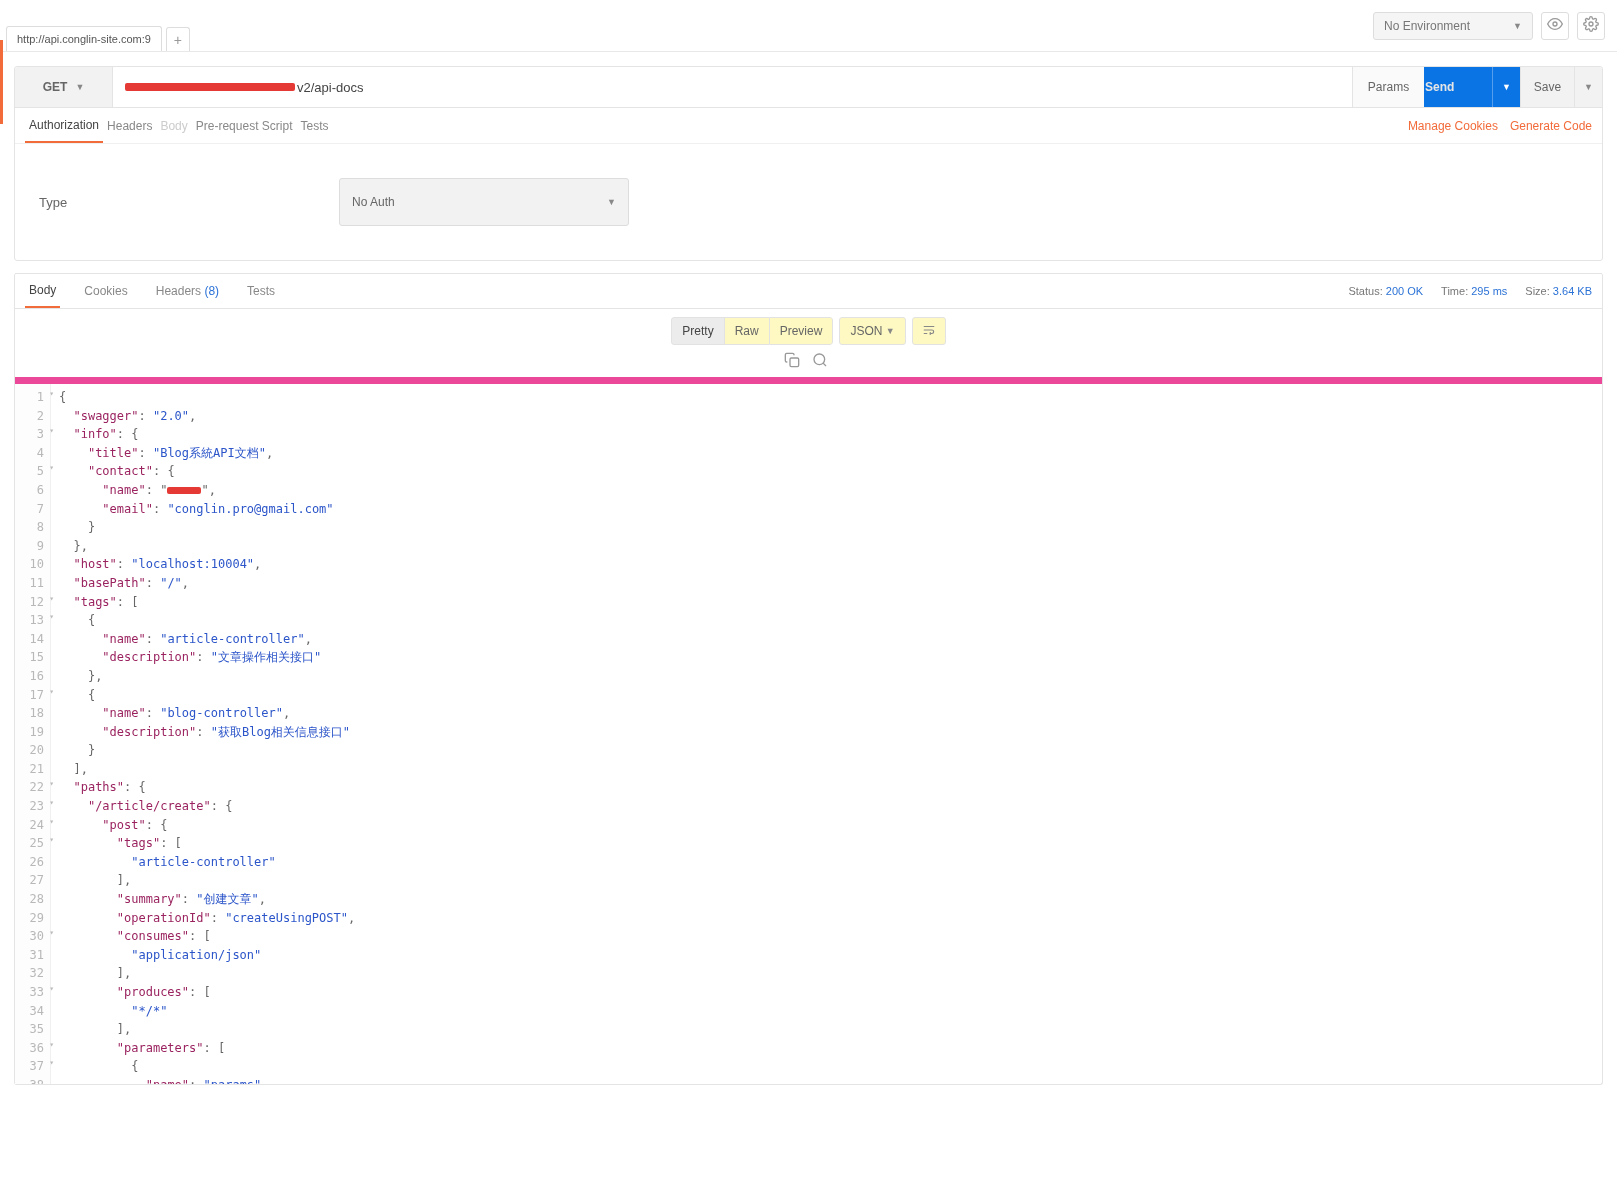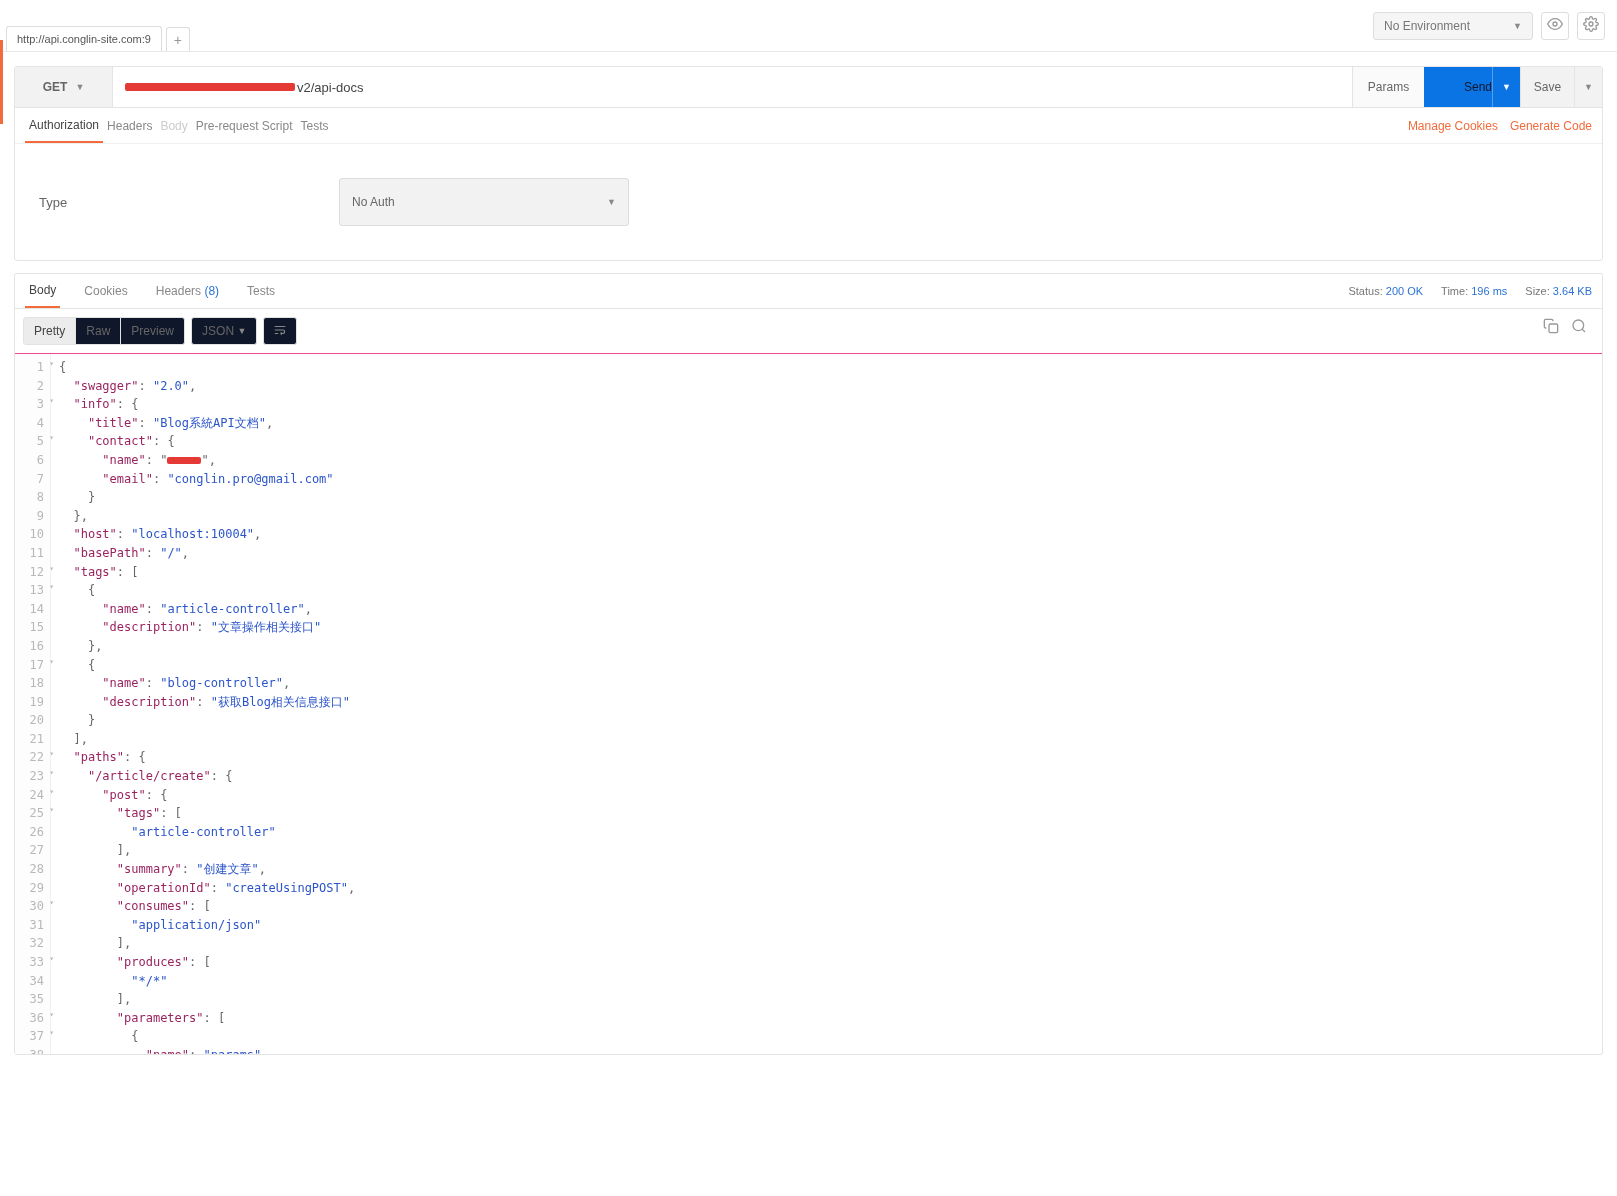--- a/index.html
+++ b/index.html
@@ -12,43 +12,43 @@
   .env-select { width: 160px; height: 28px; border: 1px solid #ddd; border-radius: 3px; background: #f5f5f5; display: flex; align-items: center; justify-content: space-between; padding: 0 10px; color: #777; font-size: 12px; }
   .icon-btn { width: 28px; height: 28px; border: 1px solid #ddd; border-radius: 3px; display: flex; align-items: center; justify-content: center; color: #888; }
   .container { padding: 14px; }
   .panel { border: 1px solid #e4e4e4; border-radius: 3px; }
   .req-row { display: flex; height: 40px; border-bottom: 0; }
   .method-btn { width: 98px; display: flex; align-items: center; justify-content: center; background: #f2f2f2; border-right: 1px solid #e4e4e4; color: #666; font-weight: 600; gap: 8px; border-radius: 3px 0 0 0; }
   .url-input { flex: 1; display: flex; align-items: center; padding: 0 12px; font-size: 13px; color: #444; position: relative; }
   .redact { display: inline-block; width: 170px; height: 8px; background: #e53935; border-radius: 2px; margin-right: 2px; }
   .params-btn { width: 72px; display: flex; align-items: center; justify-content: center; border-left: 1px solid #e4e4e4; background: #fafafa; color: #666; }
   .send-group { display: flex; }
-  .send-btn { width: 68px; background: #0b74e5; color: #0f172a; display: flex; align-items: center; justify-content: flex-end; font-weight: 400; border-left: 1px solid #0b74e5; }
+  .send-btn { width: 68px; background: #0b74e5; color: #e5e5e5; display: flex; align-items: center; justify-content: flex-start; font-weight: 700; border-left: 1px solid #0b74e5; }
   .send-caret { width: 28px; background: #0b74e5; border-left: 1px solid rgba(255,255,255,.3); display: flex; align-items: center; justify-content: center; color: #fff; }
   .save-group { display: flex; }
   .save-btn { width: 54px; background: #f2f2f2; display: flex; align-items: center; justify-content: center; border-left: 1px solid #e4e4e4; color: #666; }
   .save-caret { width: 28px; background: #f2f2f2; border-left: 1px solid #e4e4e4; display: flex; align-items: center; justify-content: center; color: #888; border-radius: 0 3px 0 0; }
   .subtabs { display: flex; align-items: center; height: 36px; border-top: 1px solid #e4e4e4; padding: 0 10px; justify-content: space-between; }
   .subtabs-left { display: flex; align-items: center; height: 100%; }
   .subtab { padding: 0 4px; height: 100%; display: flex; align-items: center; color: #888; font-size: 12px; }
   .subtab.active { color: #444; border-bottom: 2px solid #f26b3a; }
   .rt-links { display: flex; gap: 12px; font-size: 12px; }
   .rt-links a { color: #f26b3a; text-decoration: none; }
   .authrow { display: flex; align-items: center; padding: 34px 24px; border-top: 1px solid #f0f0f0; }
   .authlabel { width: 300px; color: #666; font-size: 13px; }
   .authselect { width: 290px; height: 48px; border: 1px solid #ddd; border-radius: 3px; background: #f2f2f2; display: flex; align-items: center; justify-content: space-between; padding: 0 12px; color: #666; }
   .respbar { display: flex; align-items: center; justify-content: space-between; height: 36px; border-top: 1px solid #e4e4e4; border-bottom: 1px solid #e4e4e4; margin-top: 12px; padding: 0 10px; }
   .respbar-left { display: flex; gap: 20px; align-items: center; height: 100%; }
   .resptab { padding: 0 4px; height: 100%; display: flex; align-items: center; color: #888; font-size: 12px; }
   .resptab.active { color: #444; border-bottom: 2px solid #f26b3a; }
   .blue { color: #2b72d6; }
   .respinfo { display: flex; gap: 18px; font-size: 11px; color: #777; }
-  .viewbar { display: flex; align-items: flex-start; gap: 6px; padding: 8px 8px; border-bottom: 1px solid #ec4899; justify-content: space-between; }
+  .viewbar { display: flex; align-items: center; gap: 6px; padding: 8px 8px; border-bottom: 7px solid #ec4899; justify-content: space-between; flex-direction: column; }
   .viewbar-left { display: flex; align-items: center; gap: 6px; }
-  .vbtn { height: 28px; padding: 0 10px; border: 1px solid #e2e2e2; background: #0f172a; border-radius: 3px; display: inline-flex; align-items: center; justify-content: center; color: #666; font-size: 12px; }
+  .vbtn { height: 28px; padding: 0 10px; border: 1px solid #e2e2e2; background: #fef9c3; border-radius: 3px; display: inline-flex; align-items: center; justify-content: center; color: #666; font-size: 12px; }
   .vbtn.active { background: #ececec; color: #444; }
   .vbtn-group { display: inline-flex; border-radius: 3px; overflow: hidden; }
   .vbtn-group .vbtn { border-radius: 0; border-right-width: 0; }
   .vbtn-group .vbtn:last-child { border-right-width: 1px; border-radius: 0 3px 3px 0; }
   .vbtn-group .vbtn:first-child { border-radius: 3px 0 0 3px; }
   .viewbar-right { display: flex; gap: 10px; color: #999; padding-right: 6px; }
   .vicon { width: 18px; height: 18px; display: inline-flex; align-items: center; justify-content: center; }
   .code-area { display: flex; font-family: Menlo, Consolas, monospace; font-size: 12px; line-height: 1.55; height: 700px; overflow: auto; }
   .gutter { width: 36px; text-align: right; padding: 4px 6px 4px 0; background: #fdfdfd; color: #b8b8b8; border-right: 1px solid #f0f0f0; user-select: none; }
   .gutter .ln { position: relative; }
@@ -173,21 +173,21 @@
           </div>
         <div class="resptab">
           <span>Headers</span>&nbsp;<span class="blue">(8)</span>
         </div>
         <div class="resptab">
             <span>Tests</span>
           </div>
       </div>
       <div class="respinfo">
         <span><span>Status:</span> <span class="blue">200 OK</span></span>
-        <span><span>Time:</span> <span class="blue">196 ms</span></span>
+        <span><span>Time:</span> <span class="blue">295 ms</span></span>
         <span><span>Size:</span> <span class="blue">3.64 KB</span></span>
       </div>
     </div>
 
     <div class="viewbar">
       <div class="viewbar-left">
         <div class="vbtn-group">
           <div class="vbtn active">
               <span>Pretty</span>
             </div>

